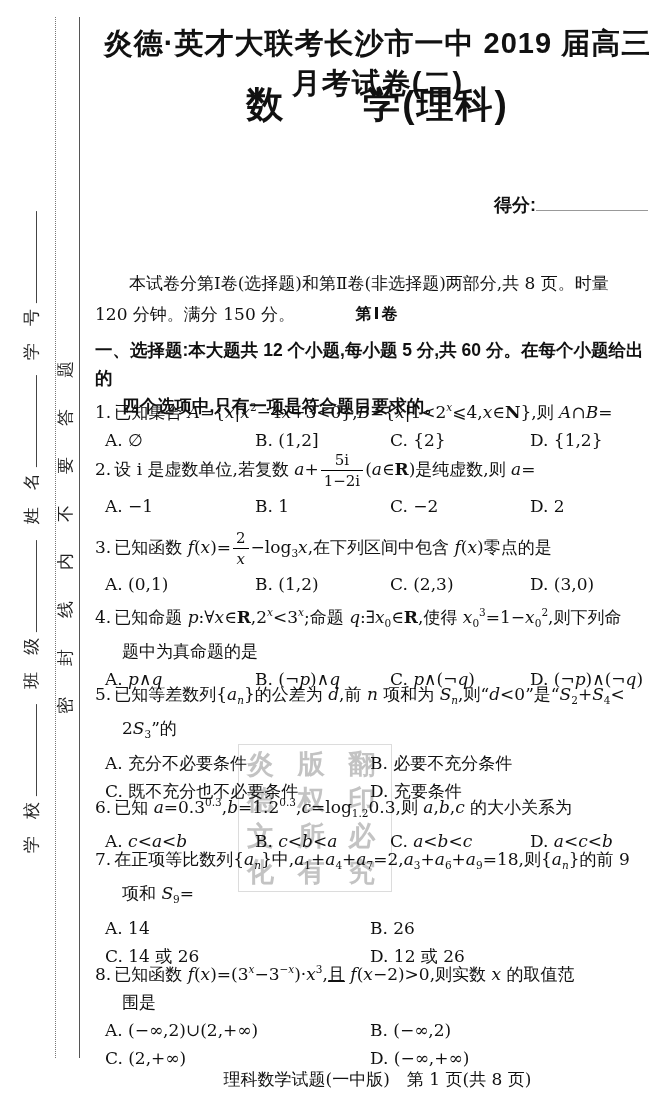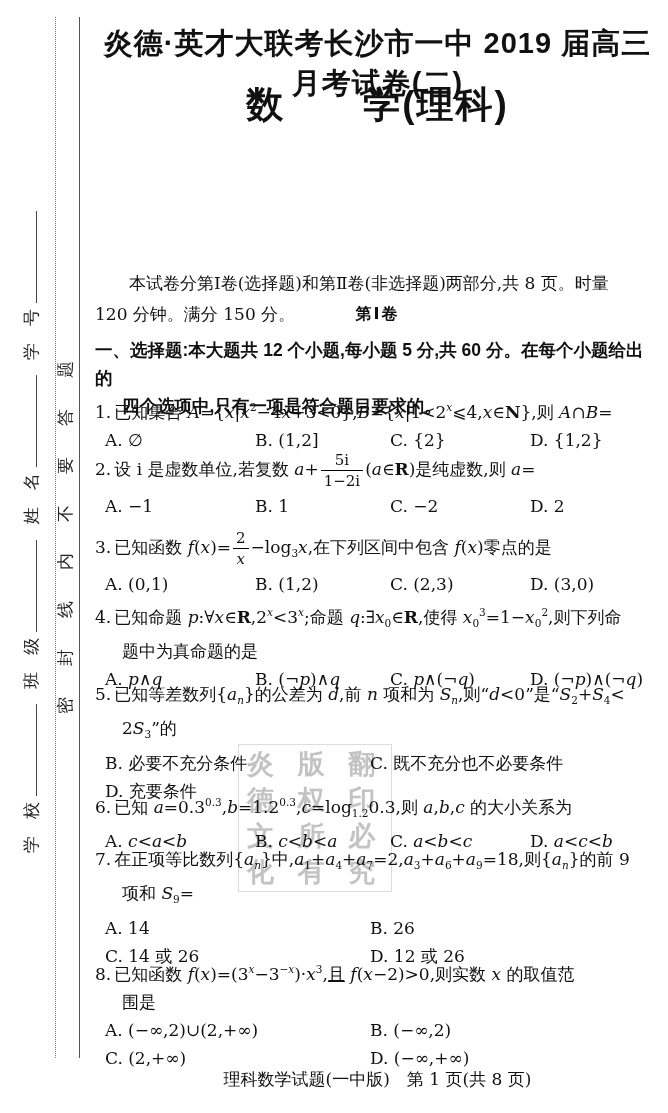--- a/index.html
+++ b/index.html
@@ -80,20 +80,23 @@
     <div>炎德文化</div>
     <div>版权所有</div>
     <div>翻印必究</div>
   </div>
 
   <div id="content">
 
     <div id="page-title" class="center hei">炎德·英才大联考长沙市一中 2019 届高三月考试卷(二)</div>
     <div id="exam-subtitle" class="center hei">数　　学(理科)</div>
 
+    <div id="score-row">
+      <span class="hei">得分:</span><span class="score-blank"></span>
+    </div>
 
     <div id="intro">
       <div class="l1">本试卷分第Ⅰ卷(选择题)和第Ⅱ卷(非选择题)两部分,共 8 页。时量</div>
       <div class="l2">120 分钟。满分 150 分。</div>
     </div>
 
     <div id="part-title" class="center hei">第Ⅰ卷</div>
 
     <div id="section-heading" class="hei">
       <div class="l1">一、选择题:本大题共 12 个小题,每小题 5 分,共 60 分。在每个小题给出的</div>
@@ -138,20 +141,21 @@
         <span>B. (¬<i>p</i>)∧<i>q</i></span>
         <span>C. <i>p</i>∧(¬<i>q</i>)</span>
         <span>D. (¬<i>p</i>)∧(¬<i>q</i>)</span>
       </div>
     </div>
 
     <div class="q" style="top:680px">
       <div class="stem"><span class="qnum">5.</span><span>已知等差数列{<i>a<sub>n</sub></i>}的公差为 <i>d</i>,前 <i>n</i> 项和为 <i>S<sub>n</sub></i>,则“<i>d</i>&lt;0”是“<i>S</i><sub>2</sub>+<i>S</i><sub>4</sub>&lt;</span></div>
       <div class="cont">2<i>S</i><sub>3</sub>”的</div>
       <div class="opts two">
+        <span>A. 充分不必要条件</span>
         <span>B. 必要不充分条件</span>
         <span>C. 既不充分也不必要条件</span>
         <span>D. 充要条件</span>
       </div>
     </div>
 
     <div class="q" style="top:788px">
       <div class="stem"><span class="qnum">6.</span><span>已知 <i>a</i>=0.3<sup>0.3</sup>,<i>b</i>=1.2<sup>0.3</sup>,<i>c</i>=log<sub>1.2</sub>0.3,则 <i>a</i>,<i>b</i>,<i>c</i> 的大小关系为</span></div>
       <div class="opts four">
         <span>A. <i>c</i>&lt;<i>a</i>&lt;<i>b</i></span>

